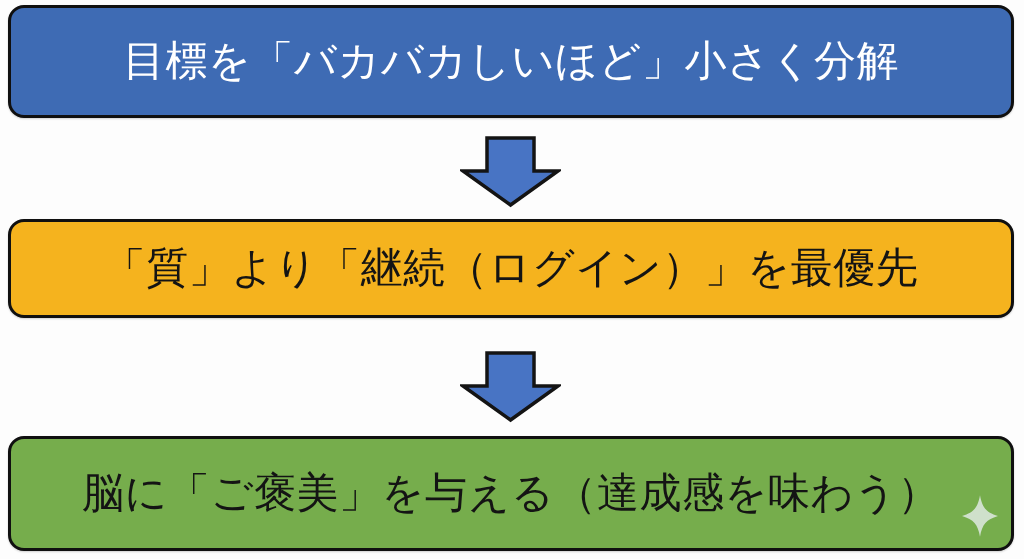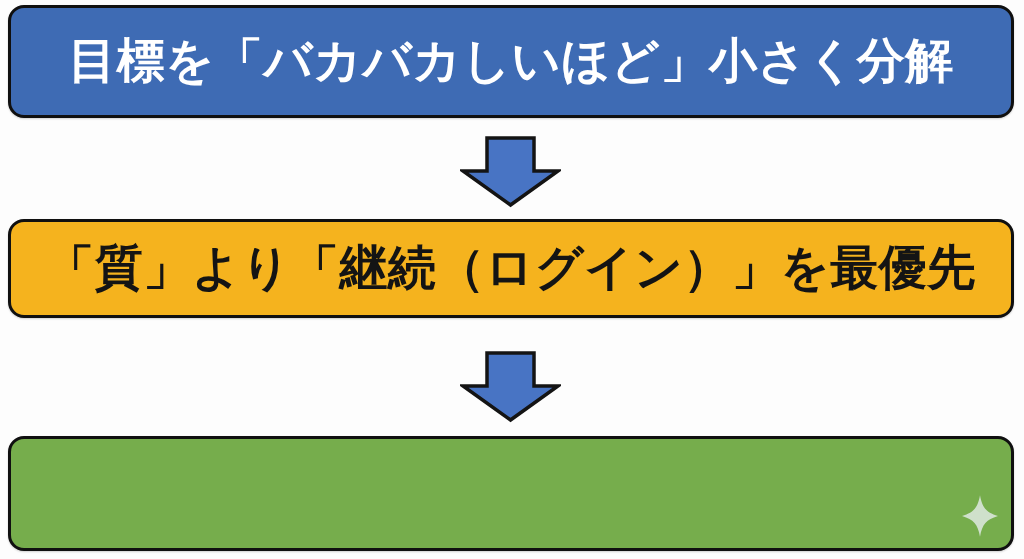--- a/index.html
+++ b/index.html
@@ -18,22 +18,22 @@
   .step-box {
     position: absolute;
     left: 8px;
     width: 1006px;
     box-sizing: border-box;
     border: 3px solid #101010;
     border-radius: 16px;
     display: flex;
     align-items: center;
     justify-content: center;
-    font-weight: 700;
-    font-size: 48px;
+    font-weight: 400;
+    font-size: 42px;
     letter-spacing: 0.5px;
     line-height: 1.1;
     box-shadow: 0 1px 2px rgba(0,0,0,0.18);
     white-space: nowrap;
   }
   .step-1 { top: 5px;   height: 113px; background: #3e6bb4; color: #ffffff; }
   .step-2 { top: 219px; height: 99px; background: #f5b31e; color: #141414; }
   .step-3 { top: 436px; height: 115px; background: #76ad4c; color: #141414; }
   .down-arrow {
     position: absolute;
@@ -72,20 +72,21 @@
     <span>「質」より「継続（ログイン）」を最優先</span>
   </div>
 
   <div class="down-arrow arrow-2">
     <svg viewBox="0 0 101 72" xmlns="http://www.w3.org/2000/svg">
       <polygon points="27,2 74,2 74,35 98,35 50.5,69 3,35 27,35" stroke="#141414" stroke-width="3.5" stroke-linejoin="miter" fill="#4874c4"></polygon>
     </svg>
   </div>
 
   <div class="step-box step-3">
+    <span>脳に「ご褒美」を与える（達成感を味わう）</span>
     <span class="sparkle">
       <svg viewBox="0 0 40 46" xmlns="http://www.w3.org/2000/svg">
         <path d="M20 0 C22.5 14 27 19 40 23 C27 27 22.5 32 20 46 C17.5 32 13 27 0 23 C13 19 17.5 14 20 0 Z" fill="#cfe0cb"></path>
       </svg>
     </span>
   </div>
 
 </div>
 
 </body></html>

